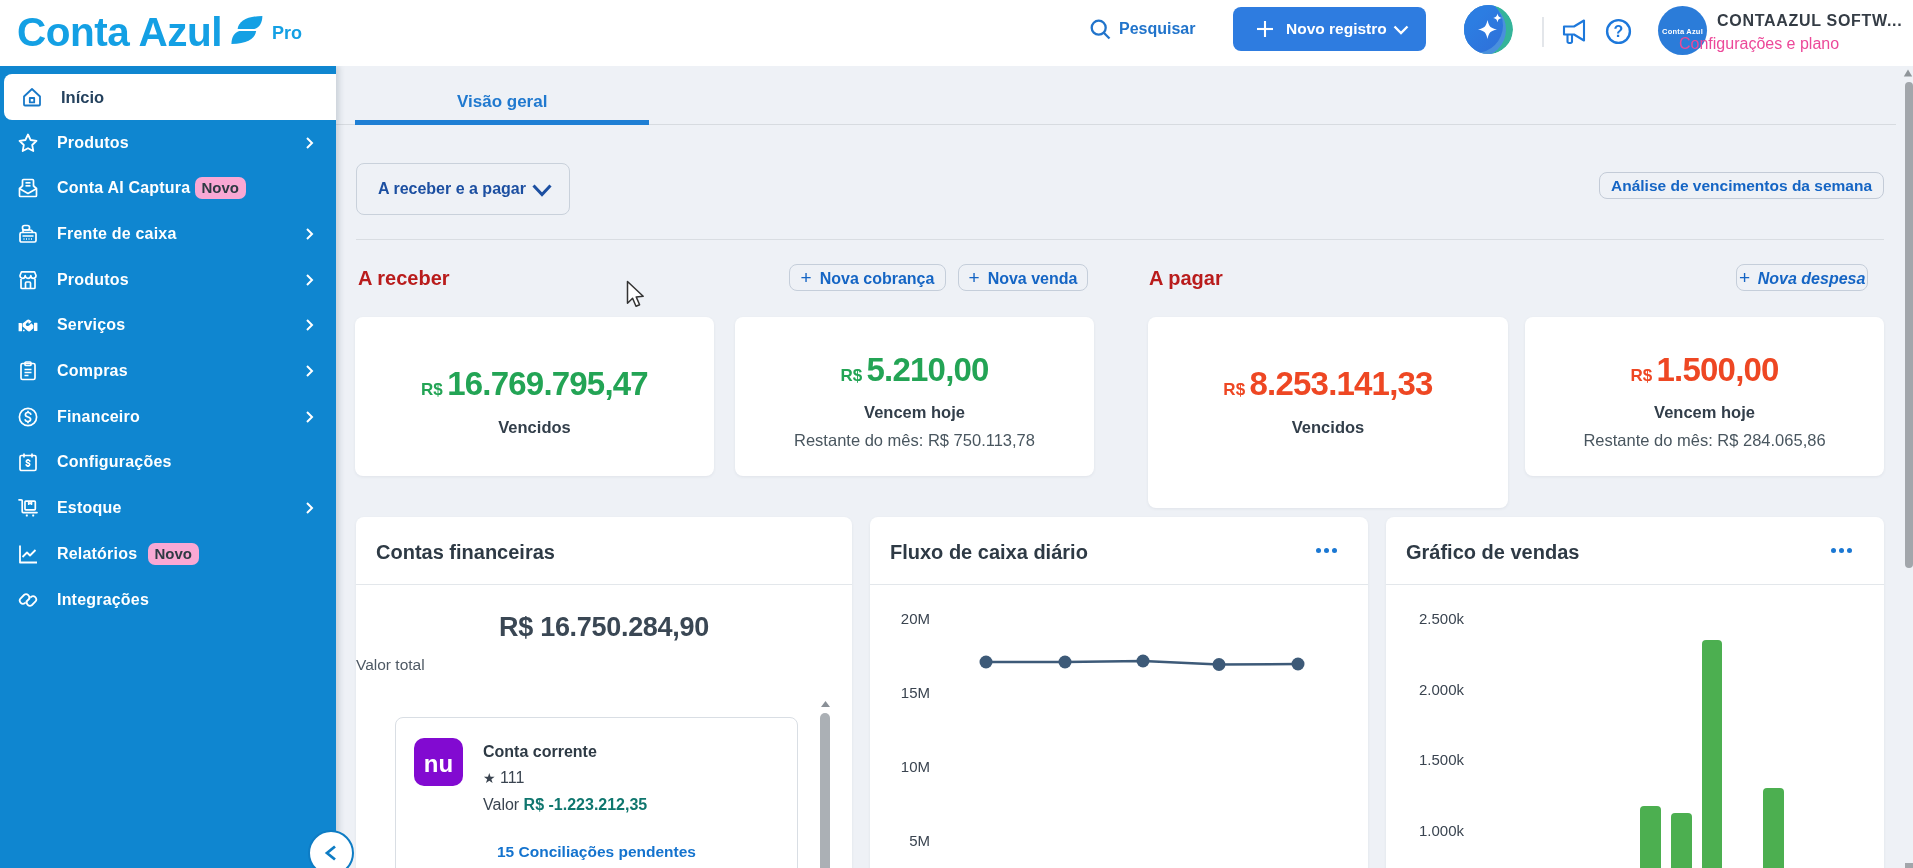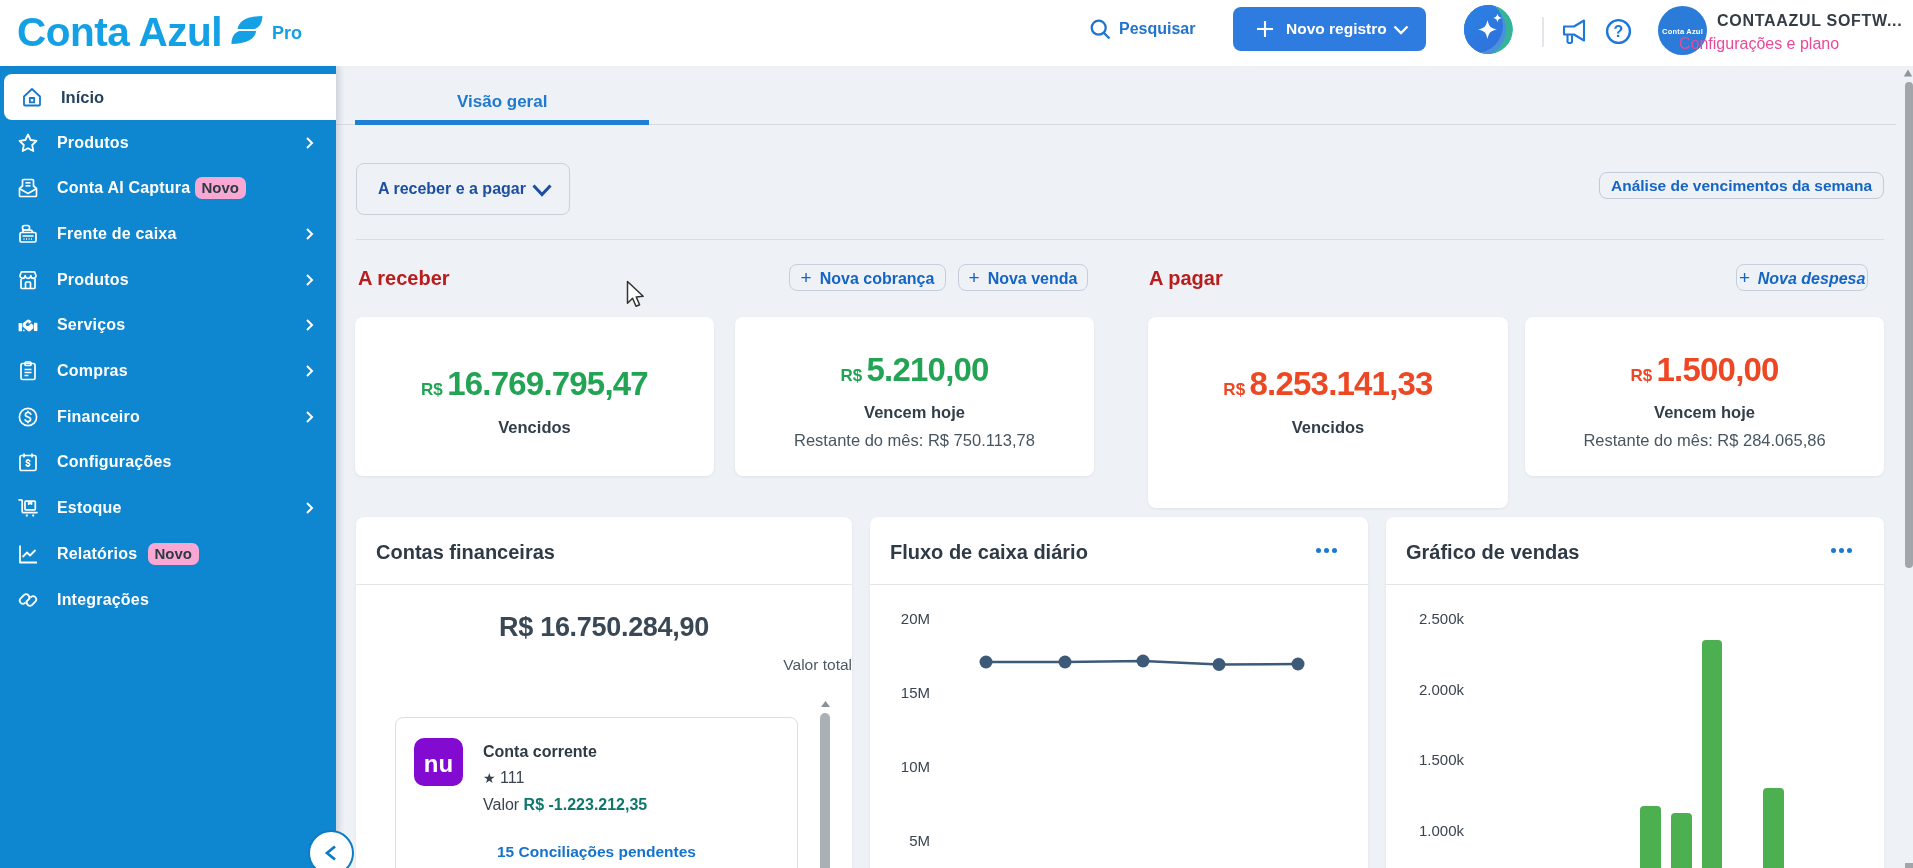--- a/index.html
+++ b/index.html
@@ -297,21 +297,21 @@
   <div class="card" style="left:1525px;top:317px;width:359px;height:159px;">
     <div style="position:absolute;top:34px;width:100%;text-align:center;"><span class="rs red">R$</span> <span class="big red">1.500,00</span></div>
     <div class="lbl-b" style="position:absolute;top:86px;width:100%;text-align:center;">Vencem hoje</div>
     <div class="lbl-r" style="position:absolute;top:114px;width:100%;text-align:center;">Restante do mês: R$ 284.065,86</div>
   </div>
 
   <div class="card2" id="cardA" style="left:356px;width:496px;">
     <div class="title">Contas financeiras</div>
     <div class="hdr-div"></div>
     <div style="position:absolute;top:95px;width:100%;text-align:center;font-size:27px;font-weight:700;color:#3a4754;letter-spacing:-0.3px;">R$ 16.750.284,90</div>
-    <div style="position:absolute;top:139px;width:100%;text-align:right;font-size:15.5px;color:#4e5964;">Valor total</div>
+    <div style="position:absolute;top:139px;width:100%;text-align:left;font-size:15.5px;color:#4e5964;">Valor total</div>
     <div style="position:absolute;left:39px;top:200px;width:403px;height:160px;border:1px solid #d9dee4;border-radius:8px;">
       <div style="position:absolute;left:18px;top:20px;width:49px;height:48px;background:#820ad1;border-radius:10px;color:#fff;text-align:center;font-weight:700;font-size:24px;line-height:52px;">nu</div>
       <div style="position:absolute;left:87px;top:25px;font-size:16px;font-weight:700;color:#2e3a45;">Conta corrente</div>
       <div style="position:absolute;left:87px;top:51px;font-size:16px;color:#3a4450;"><span style="font-size:14px;">★</span> 111</div>
       <div style="position:absolute;left:87px;top:78px;font-size:16px;color:#3a4450;">Valor <b style="color:#0f766e;">R$ -1.223.212,35</b></div>
       <div style="position:absolute;top:125px;width:100%;text-align:center;font-size:15.5px;font-weight:600;color:#1473ce;">15 Conciliações pendentes</div>
     </div>
 
     <svg class="abs" style="left:463px;top:182px;" width="13" height="10" viewBox="0 0 13 10">
         <polygon points="6.5,2 11,8 2,8" fill="#8a9097"></polygon>

